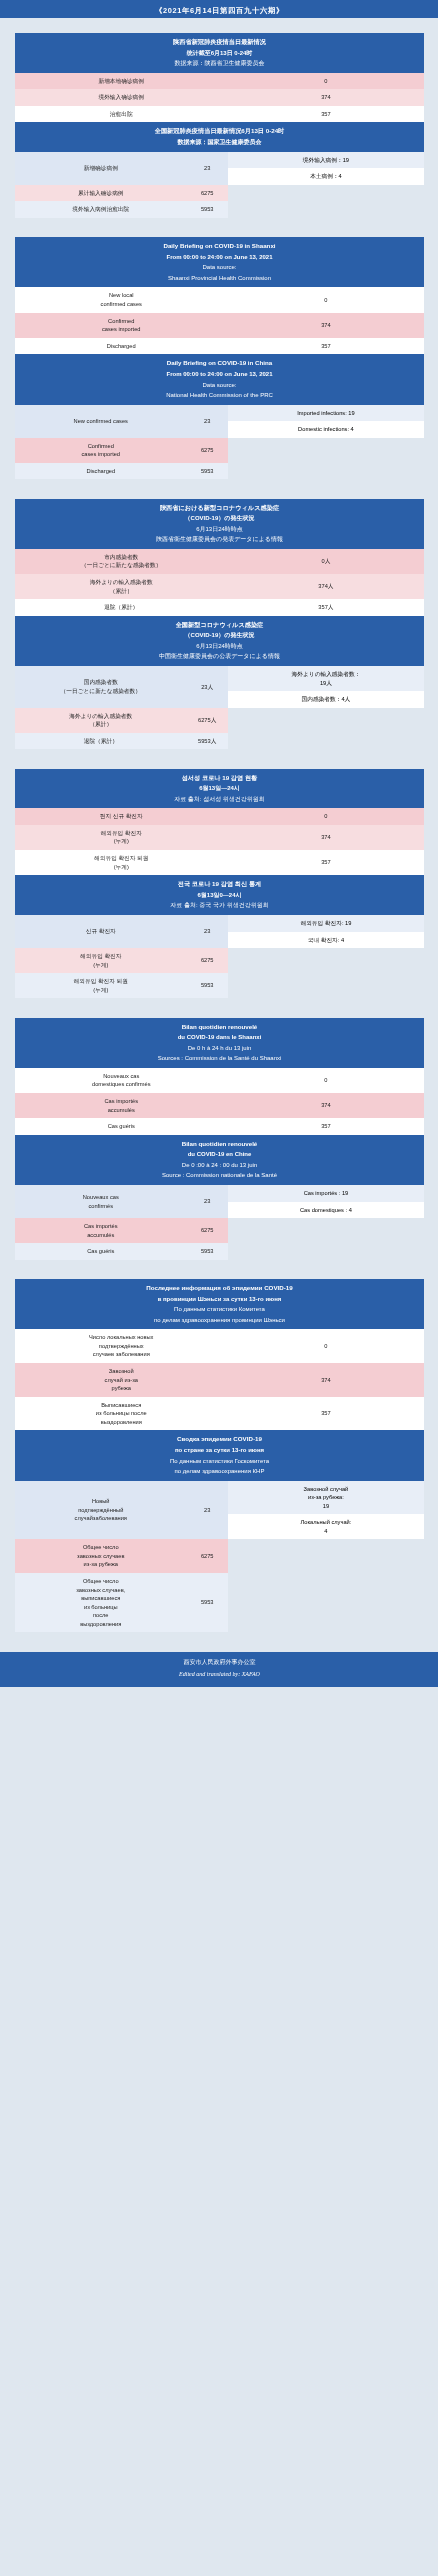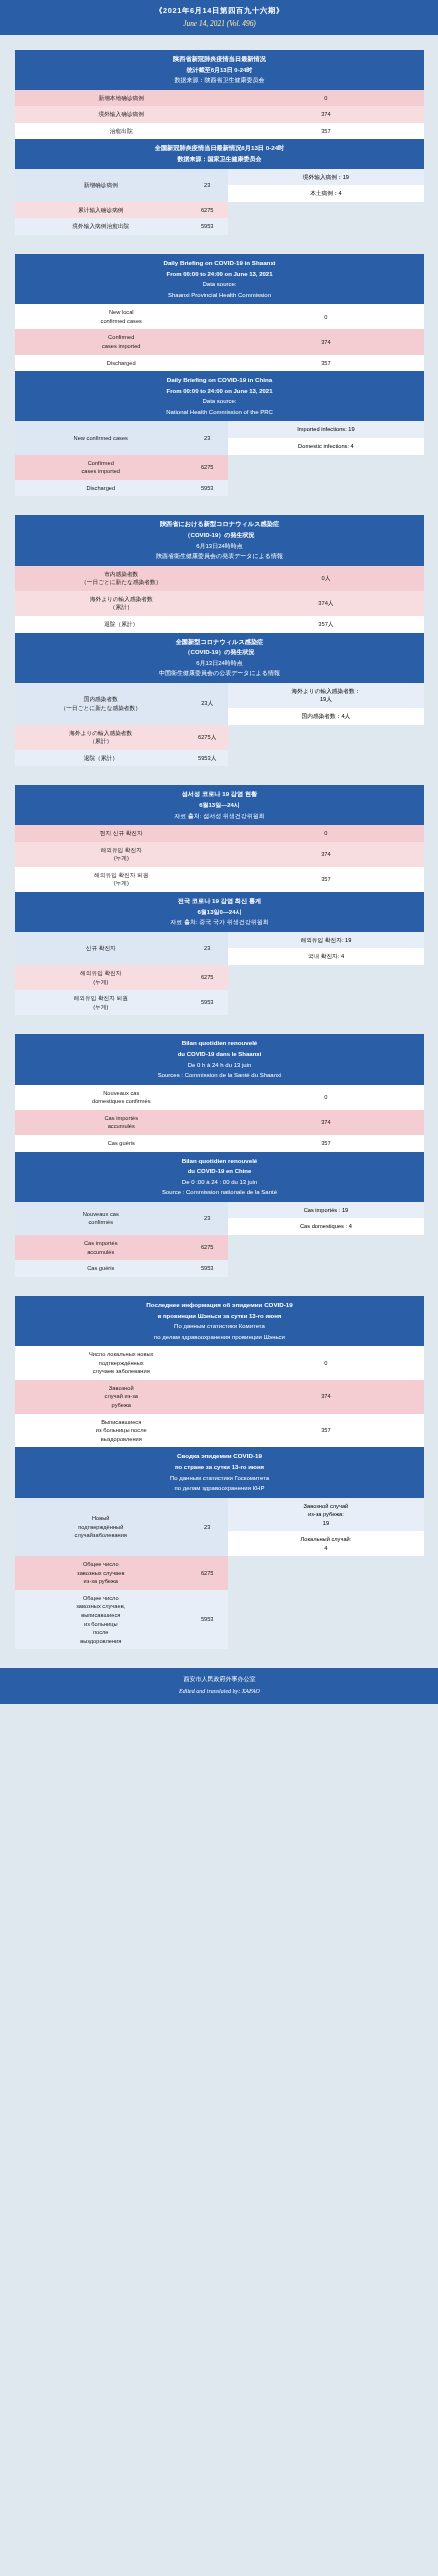--- a/index.html
+++ b/index.html
@@ -94,21 +94,20 @@
   }
   .footer .en { font-style: italic; font-family: "Liberation Serif", serif; }
 </style>
 </head>
 <body>
 
 <div class="page">
 
   <div class="top-header">
     <div class="cn-date">《2021年6月14日第四百九十六期》</div>
-    <div class="en-date">June 14, 2021 (Vol. 496)</div>
   </div>
 
   <div class="spacer"></div>
 
   <div id="sections-root">
       <div class="section">
         <div class="blue-head">
           <div class="">陕西省新冠肺炎疫情当日最新情况</div>
           <div class="sub">统计截至6月13日 0-24时</div>
           <div class="src">数据来源：陕西省卫生健康委员会</div>

